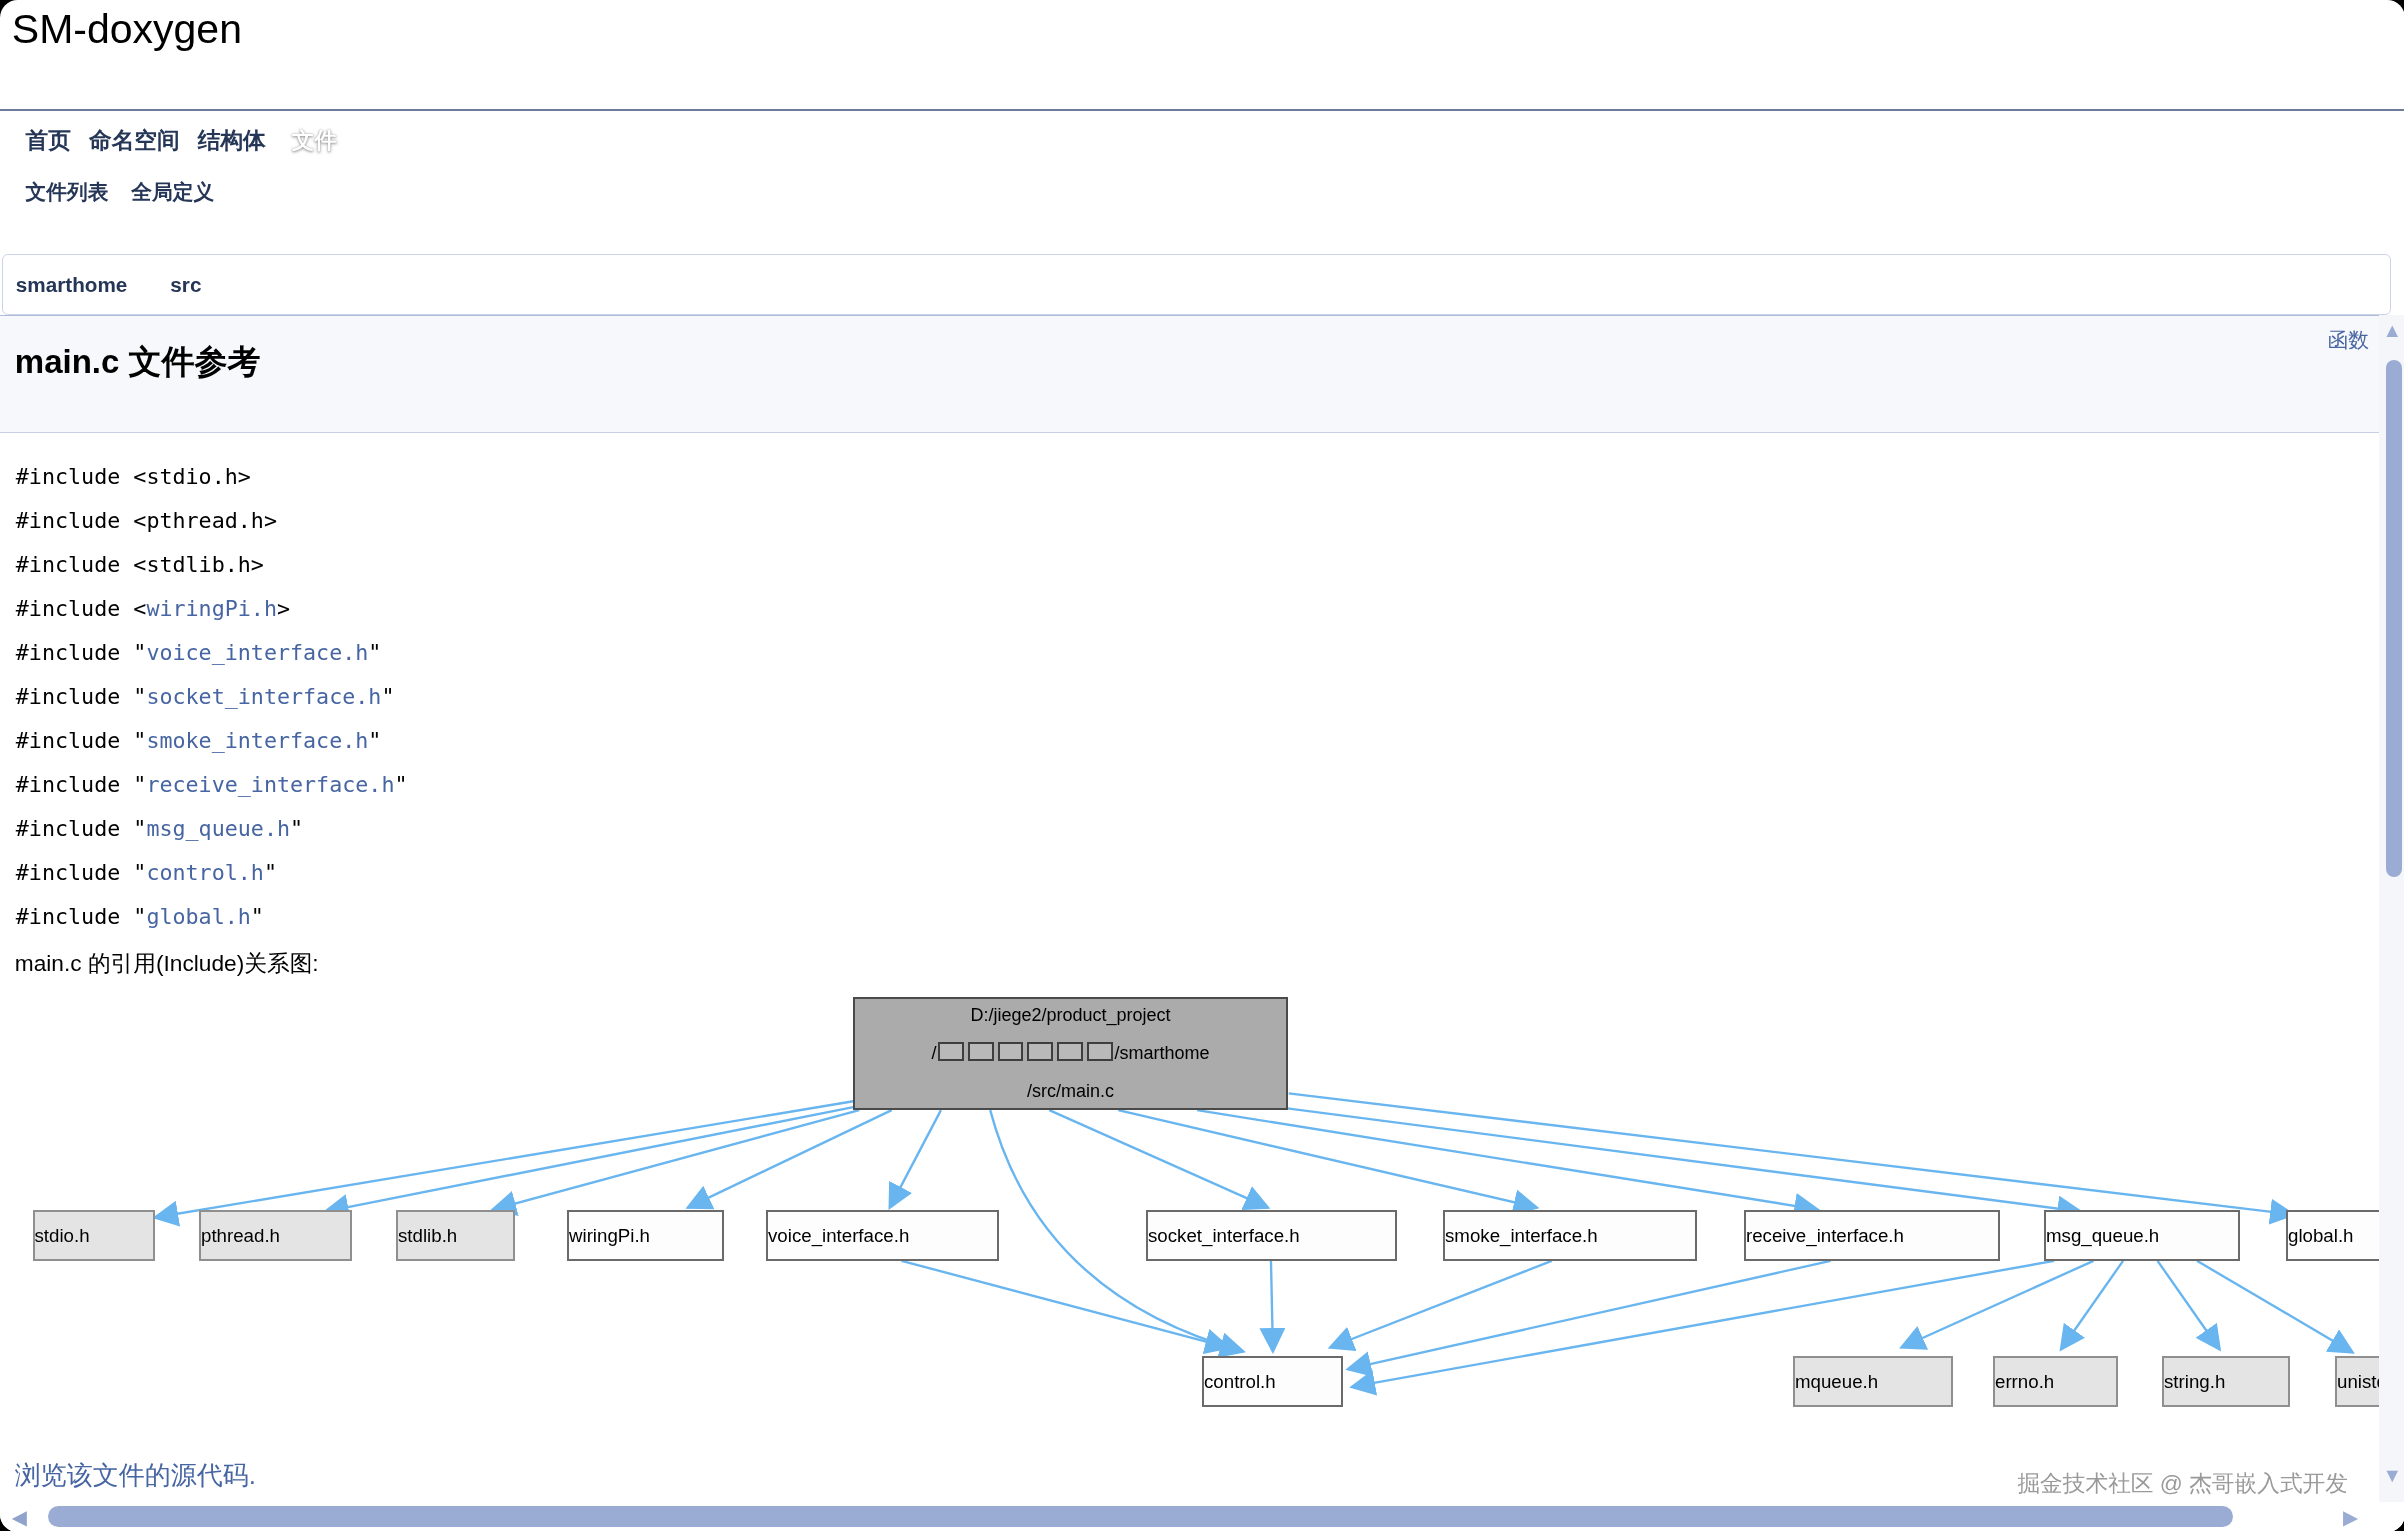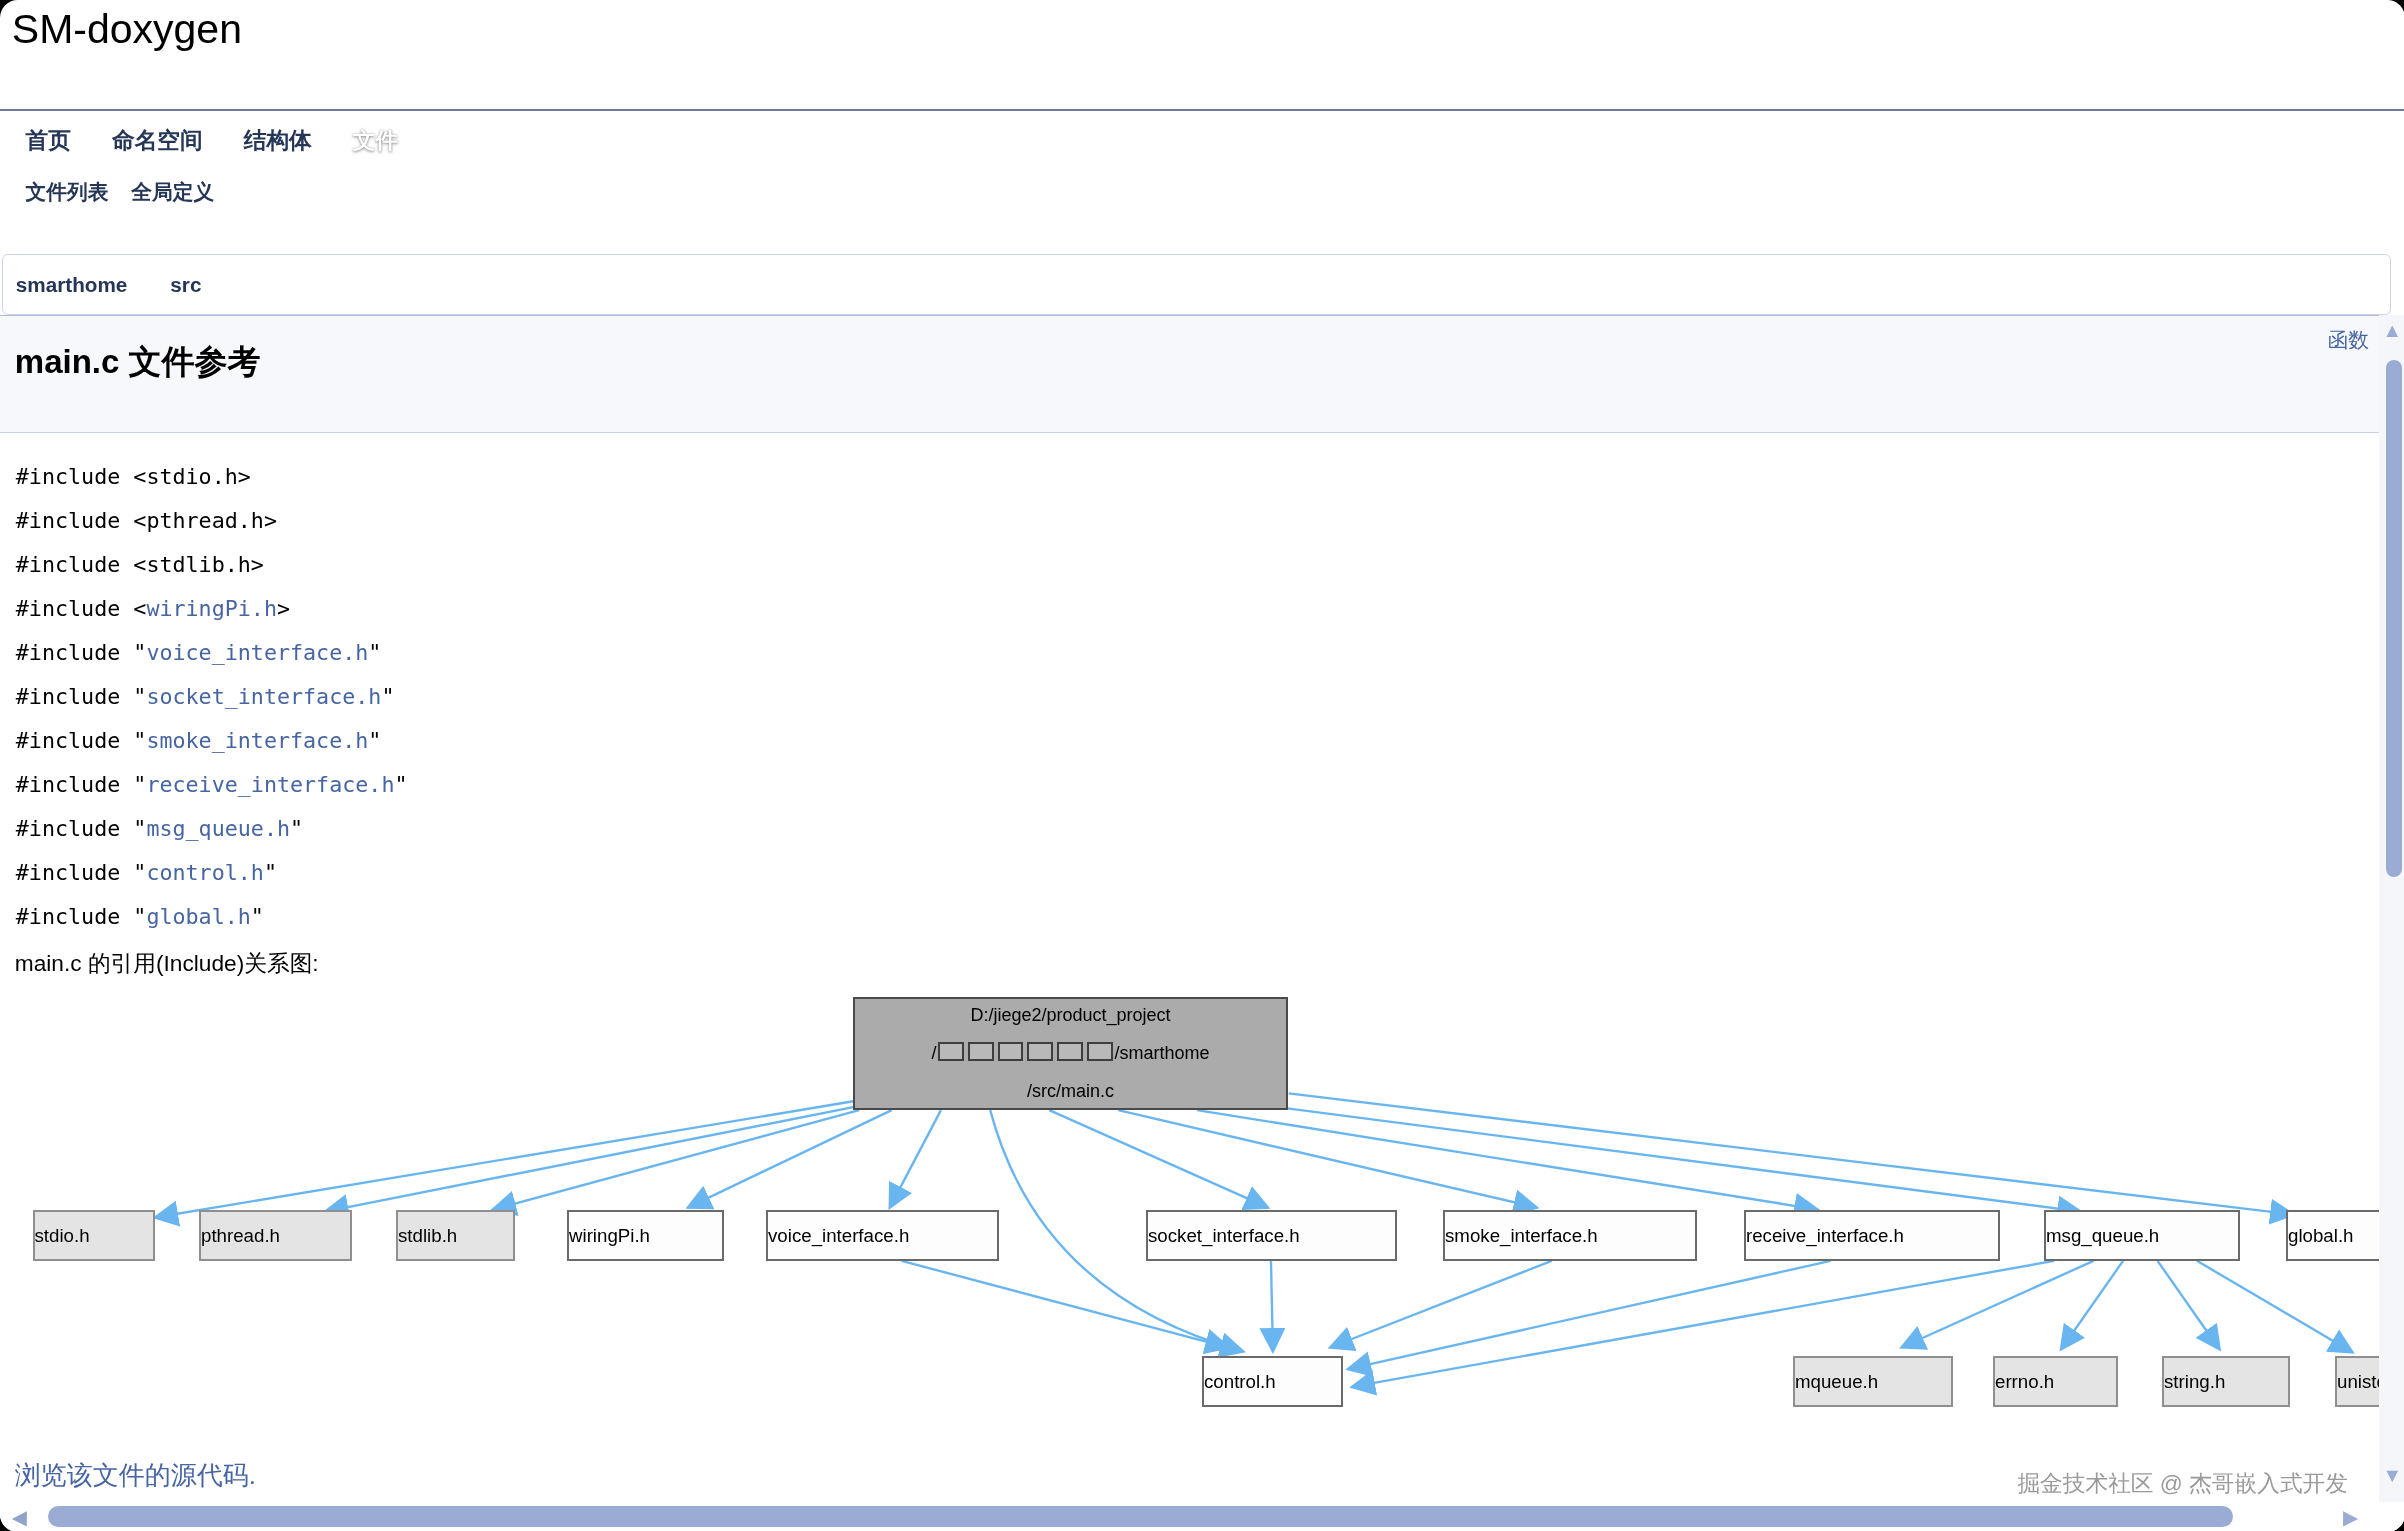--- a/index.html
+++ b/index.html
@@ -6,22 +6,22 @@
   body{
     width:2405px;height:1532px;position:relative;background:#000;
     font-family:"Liberation Sans","DejaVu Sans",sans-serif;overflow:hidden;
   }
   .page{position:absolute;inset:0;background:#fff;border-radius:17.7px;overflow:hidden;}
 
   .masthead{position:absolute;left:11.8px;top:5.9px;font-size:41px;color:#000;letter-spacing:0px;}
   .rule{position:absolute;left:0;right:0;top:109px;height:2px;background:#6E7B99;}
 
   .tabs{position:absolute;display:flex;align-items:center;}
-  .tabs-main{left:25.6px;top:116px;height:49px;gap:41px;font-size:22.7px;font-weight:bold;color:#253657;}
-  .tabs-main .tab.active{color:#fff;text-shadow:0 1px 3px rgba(80,80,80,.65),0 0 1px #aaa;}
+  .tabs-main{left:25.6px;top:116px;height:49px;gap:18px;font-size:22.7px;font-weight:bold;color:#253657;}
+  .tabs-main .tab.active{color:#fff;text-shadow:0 1px 3px rgba(80,80,80,.65),0 0 1px #aaa;margin-left:8px;}
   .tabs-sub{left:25.6px;top:167px;height:49px;gap:23px;font-size:20.7px;font-weight:bold;color:#253657;}
   .tab{cursor:pointer;white-space:nowrap;}
 
   .crumbs{position:absolute;left:2px;right:13.8px;top:254px;height:61px;background:#fff;
     border:1px solid #CBD3E6;border-radius:5.9px;display:flex;align-items:center;
     padding-left:12.8px;gap:43px;font-size:20.7px;font-weight:bold;color:#253657;box-sizing:border-box;}
   .crumb{cursor:pointer;}
 
   .titleband{position:absolute;left:0;right:0;top:315px;height:118px;background:#F7F8FB;
     border-top:1px solid #AEBBDA;border-bottom:1px solid #C9CFE2;box-sizing:border-box;}

